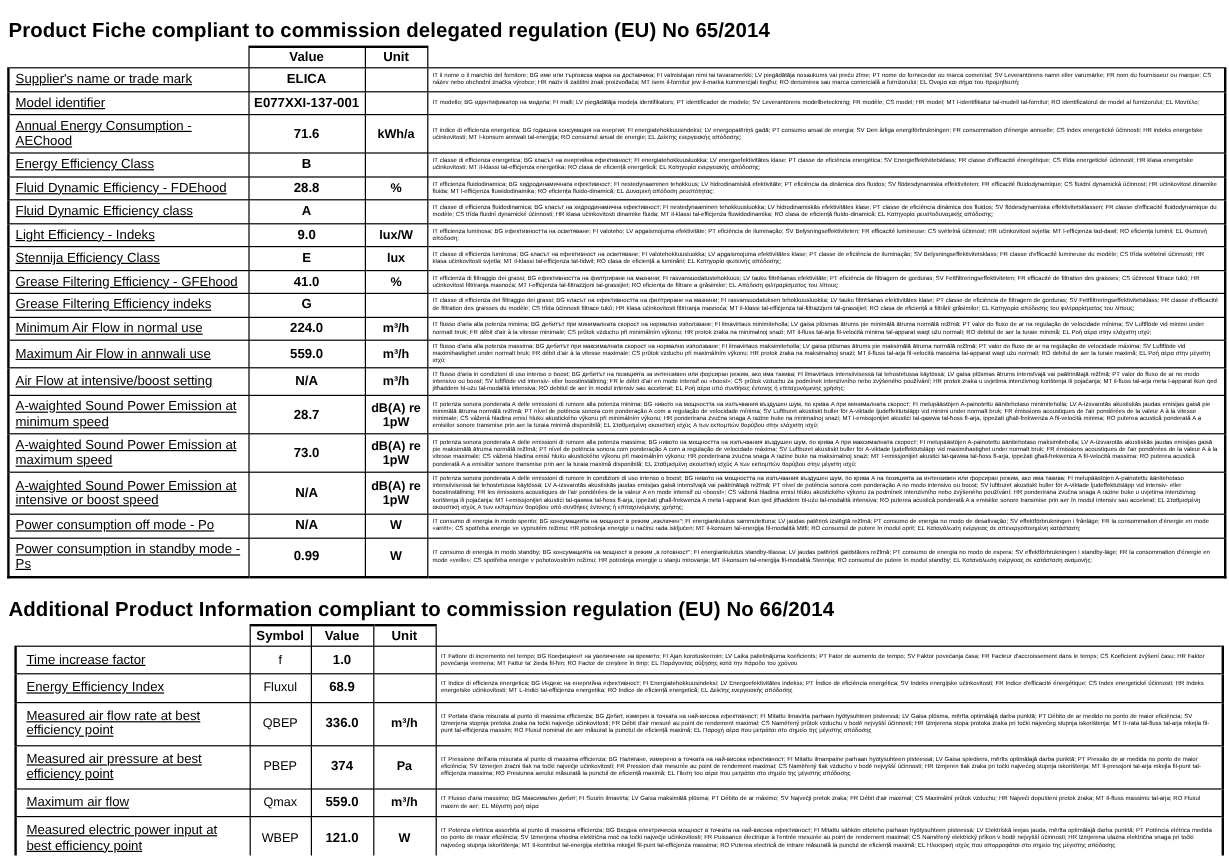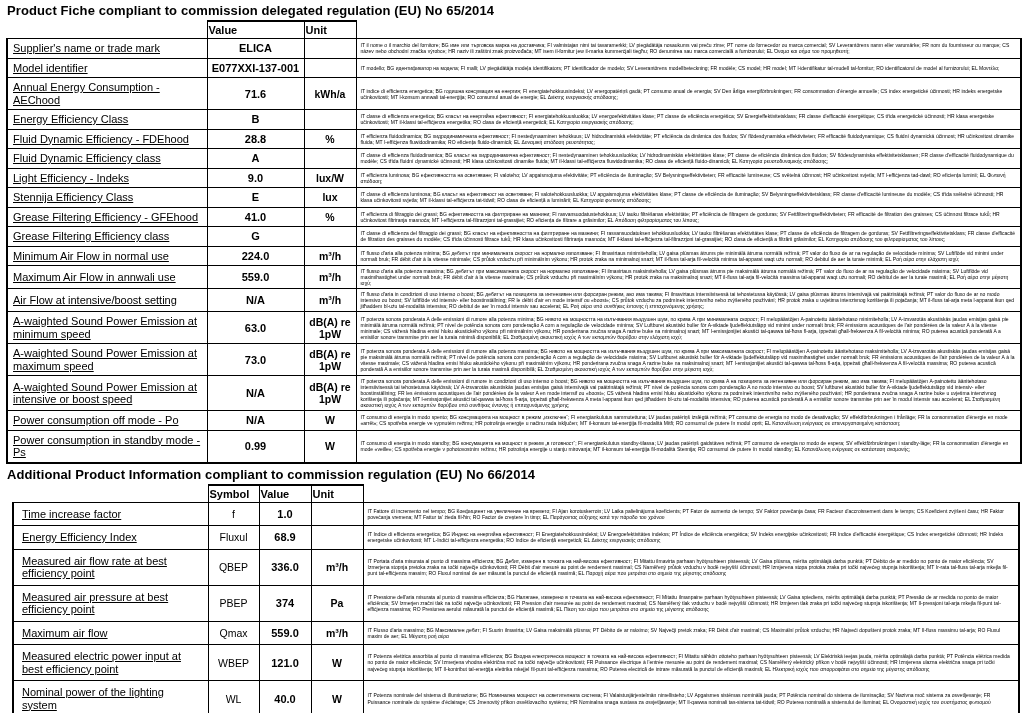--- a/index.html
+++ b/index.html
@@ -1,22 +1,22 @@
 <!DOCTYPE html>
 <html><head>
 <meta charset="utf-8">
 <style>
   html,body { margin:0; padding:0; background:#ffffff; }
   body { width:1024px; height:713px; color:#000; font-family:"Liberation Sans", sans-serif; overflow:hidden; }
-  .doc-title { font-size:13px; font-weight:bold; margin:3px 0 2px 7px; letter-spacing:0.1px; }
+  .doc-title { font-size:17px; font-weight:bold; margin:16px 0 2px 7px; letter-spacing:0.1px; }
   table { border-collapse:collapse; table-layout:fixed; }
   .t1 { margin-left:6px; width:1014px; }
   .t2 { margin-left:12px; width:1006px; margin-top:1px; }
   th, td { border:1px solid #000; overflow:hidden; }
-  th { font-size:11px; font-weight:bold; text-align:left; padding:2px 1px; border-top-width:2px; }
+  th { font-size:11px; font-weight:bold; text-align:center; padding:2px 1px; border-top-width:2px; }
   th.ghost { border:none; background:transparent; }
   td { vertical-align:middle; }
   .c-label { font-size:11px; line-height:12.5px; padding:3px 5px; border-left-width:2px;text-decoration:underline; }
   .c-value { font-size:11px; font-weight:bold; text-align:center; padding:2px; }
   .c-symbol { font-size:10.5px; text-align:center; padding:2px; }
   .c-unit { font-size:10.5px; text-align:center; padding:2px; line-height:12px;font-weight:bold; }
   .c-desc { font-size:5px; line-height:6px; padding:2px 4px; border-right-width:2px; text-align:left; word-spacing:0.2px; }
   tr:last-child td { border-bottom-width:2px; }
   .t2 .c-label { padding:5px 8px; }
   .t2 .c-desc { line-height:6.2px; }
@@ -90,21 +90,21 @@
         <td class="c-unit">lux</td>
         <td class="c-desc">IT classe di efficienza luminosa; BG класът на ефективност на осветяване; FI valotehokkuusluokka; LV apgaismojuma efektivitātes klase; PT classe de eficiência de iluminação; SV Belysningseffektivitetsklass; FR classe d'efficacité lumineuse du modèle; CS třída světelné účinnosti; HR klasa učinkovitosti svjetla; MT il-klassi tal-effiċjenza tat-tidwil; RO clasa de eficiență a luminării; EL Κατηγορία φωτεινής απόδοσης;</td>
       </tr>
       <tr>
         <td class="c-label">Grease Filtering Efficiency - GFEhood</td>
         <td class="c-value">41.0</td>
         <td class="c-unit">%</td>
         <td class="c-desc">IT efficienza di filtraggio dei grassi; BG ефективността на филтриране на мазнини; FI rasvansuodatustehokkuus; LV tauku filtrēšanas efektivitāte; PT eficiência de filtragem de gorduras; SV Fettfiltreringseffektiviteten; FR efficacité de filtration des graisses; CS účinnost filtrace tuků; HR učinkovitost filtriranja masnoća; MT l-effiċjenza tal-filtrazzjoni tal-grassijiet; RO eficiența de filtrare a grăsimilor; EL Απόδοση φιλτραρίσματος του λίπους;</td>
       </tr>
       <tr>
-        <td class="c-label">Grease Filtering Efficiency class</td>
+        <td class="c-label">Grease Filtering Efficiency indeks</td>
         <td class="c-value">G</td>
         <td class="c-unit"></td>
         <td class="c-desc">IT classe di efficienza del filtraggio dei grassi; BG класът на ефективността на филтриране на мазнини; FI rasvansuodatuksen tehokkuusluokka; LV tauku filtrēšanas efektivitātes klase; PT classe de eficiência de filtragem de gorduras; SV Fettfiltreringseffektivitetsklass; FR classe d'efficacité de filtration des graisses du modèle; CS třída účinnosti filtrace tuků; HR klasa učinkovitosti filtriranja masnoća; MT il-klassi tal-effiċjenza tal-filtrazzjoni tal-grassijiet; RO clasa de eficiență a filtrării grăsimilor; EL Κατηγορία απόδοσης του φιλτραρίσματος του λίπους;</td>
       </tr>
       <tr>
         <td class="c-label">Minimum Air Flow in normal use</td>
         <td class="c-value">224.0</td>
         <td class="c-unit">m³/h</td>
         <td class="c-desc">IT flusso d'aria alla potenza minima; BG дебитът при минималната скорост на нормално използване; FI ilmavirtaus minimiteholla; LV gaisa plūsmas ātrums pie minimālā ātruma normālā režīmā; PT valor do fluxo de ar na regulação de velocidade mínima; SV Luftflöde vid minimi under normalt bruk; FR débit d'air à la vitesse minimale; CS průtok vzduchu při minimálním výkonu; HR protok zraka na minimalnoj snazi; MT il-fluss tal-arja fil-veloċità minima tal-apparat waqt użu normali; RO debitul de aer la turaie minimă; EL Ροή αέρα στην ελάχιστη ισχύ;</td>
       </tr>
@@ -115,21 +115,21 @@
         <td class="c-desc">IT flusso d'aria alla potenza massima; BG дебитът при максималната скорост на нормално използване; FI ilmavirtaus maksimiteholla; LV gaisa plūsmas ātrums pie maksimālā ātruma normālā režīmā; PT valor do fluxo de ar na regulação de velocidade máxima; SV Luftflöde vid maximihastighet under normalt bruk; FR débit d'air à la vitesse maximale; CS průtok vzduchu při maximálním výkonu; HR protok zraka na maksimalnoj snazi; MT il-fluss tal-arja fil-veloċità massima tal-apparat waqt użu normali; RO debitul de aer la turaie maximă; EL Ροή αέρα στην μέγιστη ισχύ;</td>
       </tr>
       <tr>
         <td class="c-label">Air Flow at intensive/boost setting</td>
         <td class="c-value">N/A</td>
         <td class="c-unit">m³/h</td>
         <td class="c-desc">IT flusso d'aria in condizioni di uso intenso o boost; BG дебитът на позицията за интензивен или форсиран режим, ако има такива; FI ilmavirtaus intensiivisessä tai tehostetussa käytössä; LV gaisa plūsmas ātrums intensīvajā vai paātrinātajā režīmā; PT valor do fluxo de ar no modo intensivo ou boost; SV luftflöde vid intensiv- eller boostinställning; FR le débit d'air en mode intensif ou «boost»; CS průtok vzduchu za podmínek intenzivního nebo zvýšeného používání; HR protok zraka u uvjetima intenzivnog korištenja ili pojačanja; MT il-fluss tal-arja meta l-apparat ikun qed jitħaddem bl-użu tal-modalità intensiva; RO debitul de aer în modul intensiv sau accelerat; EL Ροή αέρα υπό συνθήκες έντονης ή επιταχυνόμενης χρήσης;</td>
       </tr>
       <tr>
         <td class="c-label">A-waighted Sound Power Emission at minimum speed</td>
-        <td class="c-value">63.0</td>
+        <td class="c-value">28.7</td>
         <td class="c-unit">dB(A) re 1pW</td>
         <td class="c-desc">IT potenza sonora ponderata A delle emissioni di rumore alla potenza minima; BG нивото на мощността на излъчвания въздушен шум, по крива A при минималната скорост; FI melupäästöjen A-painotettu äänitehotaso minimiteholla; LV A-izsvarotās akustiskās jaudas emisijas gaisā pie minimālā ātruma normālā režīmā; PT nível de potência sonora com ponderação A com a regulação de velocidade mínima; SV Luftburet akustiskt buller för A-viktade ljudeffektutsläpp vid minimi under normalt bruk; FR émissions acoustiques de l'air pondérées de la valeur A à la vitesse minimale; CS vážená hladina emisí hluku akustického výkonu při minimálním výkonu; HR ponderirana zvučna snaga A razine buke na minimalnoj snazi; MT l-emissjonijiet akustiċi tal-qawwa tal-ħoss fl-arja, ippeżati għall-frekwenza A fil-veloċità minima; RO puterea acustică ponderată A a emisiilor sonore transmise prin aer la turaia minimă disponibilă; EL Σταθμισμένη ακουστική ισχύς A των εκπομπών θορύβου στην ελάχιστη ισχύ;</td>
       </tr>
       <tr>
         <td class="c-label">A-waighted Sound Power Emission at maximum speed</td>
         <td class="c-value">73.0</td>
         <td class="c-unit">dB(A) re 1pW</td>
         <td class="c-desc">IT potenza sonora ponderata A delle emissioni di rumore alla potenza massima; BG нивото на мощността на излъчвания въздушен шум, по крива A при максималната скорост; FI melupäästöjen A-painotettu äänitehotaso maksimiteholla; LV A-izsvarotās akustiskās jaudas emisijas gaisā pie maksimālā ātruma normālā režīmā; PT nível de potência sonora com ponderação A com a regulação de velocidade máxima; SV Luftburet akustiskt buller för A-viktade ljudeffektutsläpp vid maximihastighet under normalt bruk; FR émissions acoustiques de l'air pondérées de la valeur A à la vitesse maximale; CS vážená hladina emisí hluku akustického výkonu při maximálním výkonu; HR ponderirana zvučna snaga A razine buke na maksimalnoj snazi; MT l-emissjonijiet akustiċi tal-qawwa tal-ħoss fl-arja, ippeżati għall-frekwenza A fil-veloċità massima; RO puterea acustică ponderată A a emisiilor sonore transmise prin aer la turaia maximă disponibilă; EL Σταθμισμένη ακουστική ισχύς A των εκπομπών θορύβου στην μέγιστη ισχύ;</td>
       </tr>
       <tr>

